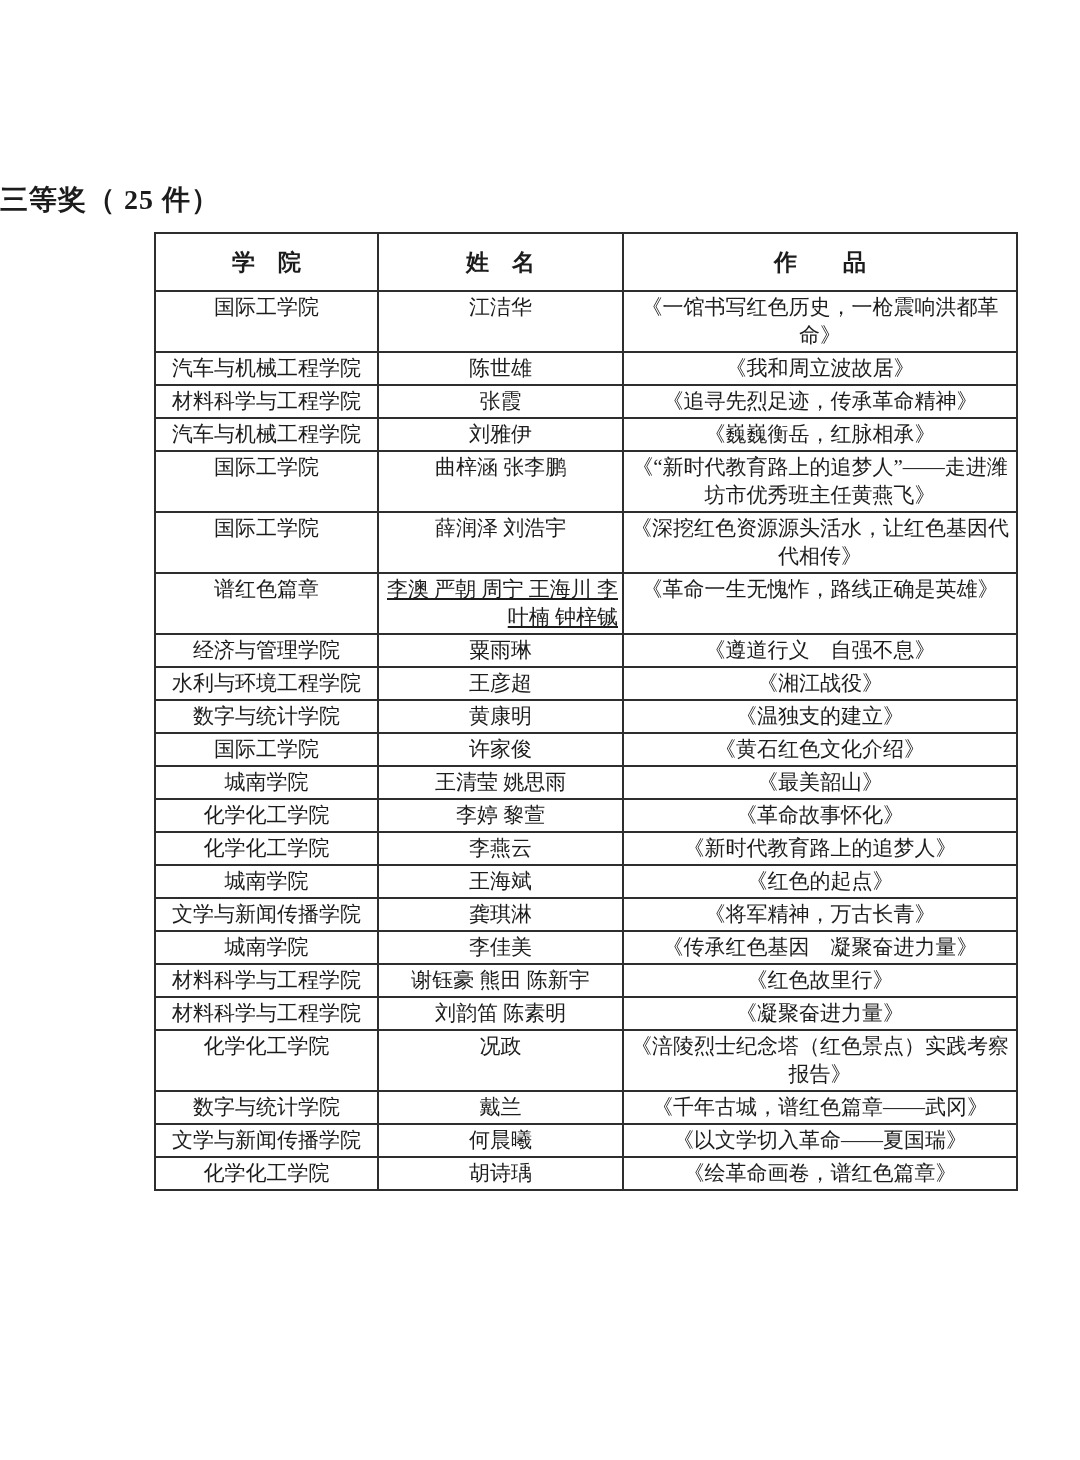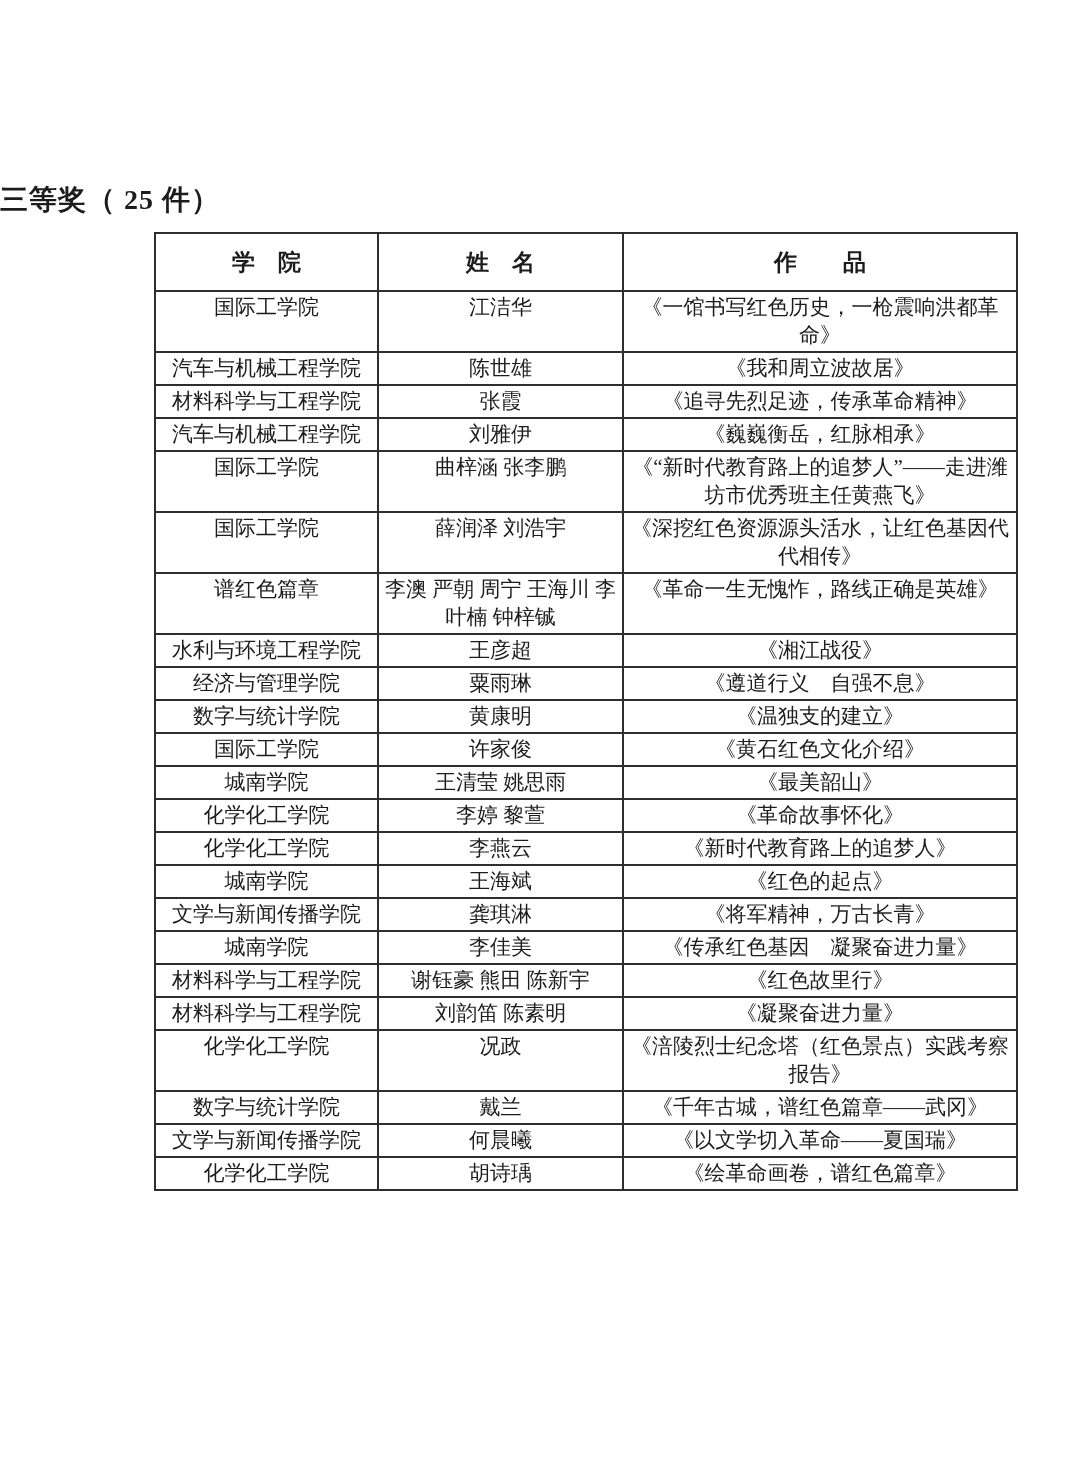--- a/index.html
+++ b/index.html
@@ -53,21 +53,22 @@
   }
   .award-table td {
     font-size: 21px;
     line-height: 28px;
     padding: 1px 4px 2px 4px;
     text-align: center;
     vertical-align: top;
     word-break: break-all;
   }
   .award-table td.wrap-left {
-    text-align: center;
+    text-align: right;
+    text-decoration: underline;
   }
   .award-table tr.tall td {
     height: 59px;
   }
 </style>
 </head>
 <body>
 
 <div class="page">
 
@@ -116,30 +117,30 @@
           <td>国际工学院</td>
           <td>薛润泽 刘浩宇</td>
           <td>《深挖红色资源源头活水，让红色基因代代相传》</td>
         </tr>
         <tr class="tall">
           <td>谱红色篇章</td>
           <td class="wrap-left">李澳 严朝 周宁 王海川 李叶楠 钟梓铖</td>
           <td>《革命一生无愧怍，路线正确是英雄》</td>
         </tr>
         <tr>
+          <td>经济与管理学院</td>
+          <td>粟雨琳</td>
+          <td>《遵道行义　自强不息》</td>
+        </tr>
+        <tr>
           <td>水利与环境工程学院</td>
           <td>王彦超</td>
           <td>《湘江战役》</td>
         </tr>
         <tr>
-          <td>经济与管理学院</td>
-          <td>粟雨琳</td>
-          <td>《遵道行义　自强不息》</td>
-        </tr>
-        <tr>
           <td>数字与统计学院</td>
           <td>黄康明</td>
           <td>《温独支的建立》</td>
         </tr>
         <tr>
           <td>国际工学院</td>
           <td>许家俊</td>
           <td>《黄石红色文化介绍》</td>
         </tr>
         <tr>

